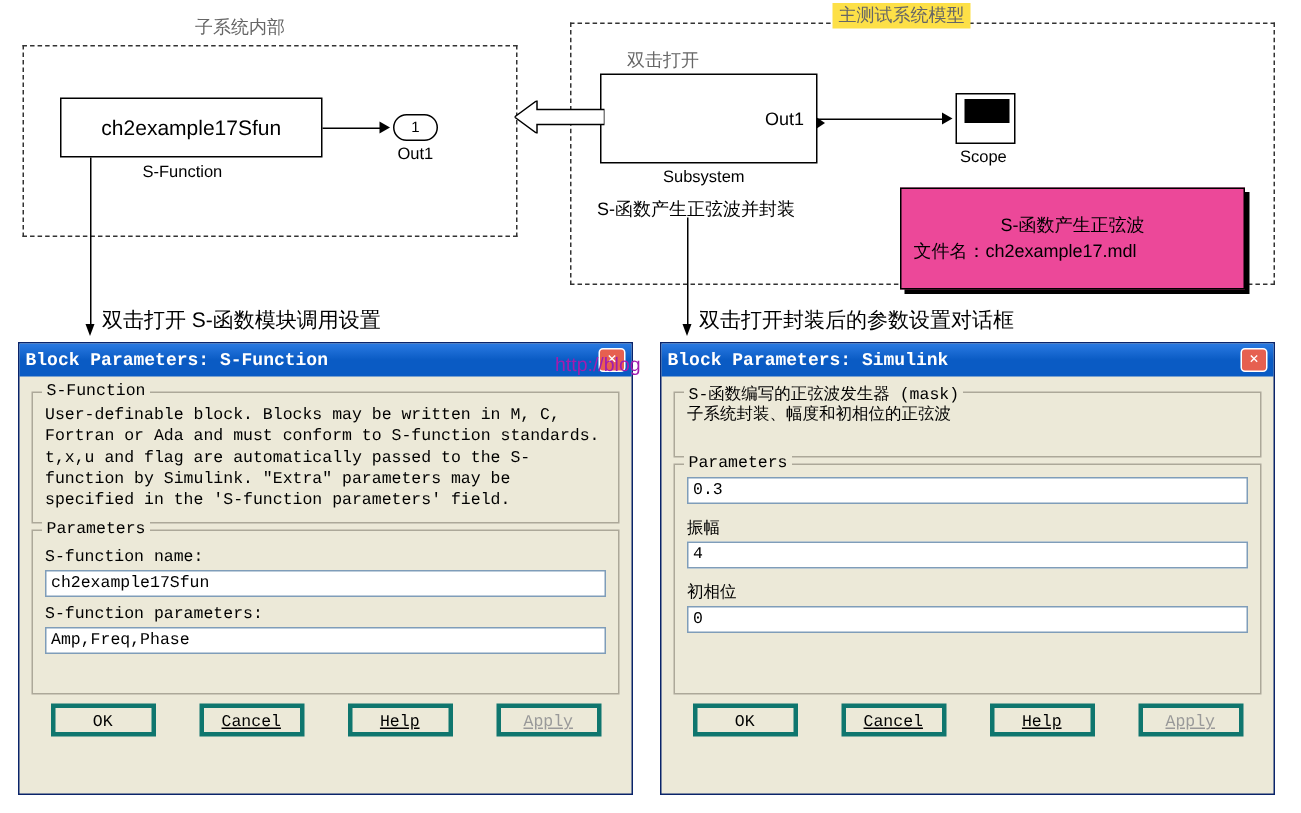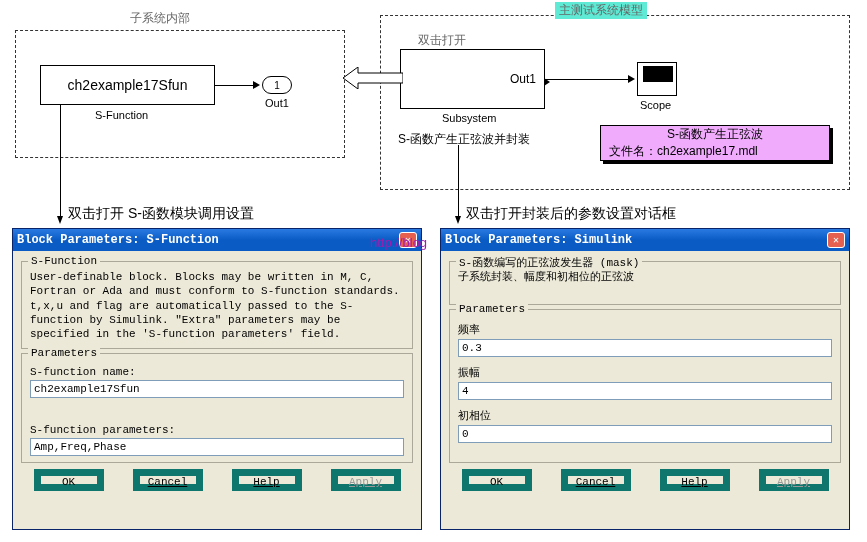--- a/index.html
+++ b/index.html
@@ -10,36 +10,36 @@
 .solid-block{position:absolute;border:1px solid #000;background:#fff;display:flex;align-items:center;justify-content:center;font-size:12px}
 .port{position:absolute;width:30px;height:18px;border:1px solid #000;border-radius:9px;display:flex;align-items:center;justify-content:center;font-size:10px;background:#fff}
 .port-num{font-size:10px}
 .block-label{position:absolute;font-size:11px;text-align:center}
 .arrow-line{position:absolute;height:1px;background:#000}
 .arrow-head{position:absolute;width:0;height:0;border-top:4px solid transparent;border-bottom:4px solid transparent;border-left:7px solid #000}
 .scope-box{position:absolute;width:40px;height:34px;border:1px solid #000;background:#fff}
 .scope-inner{position:absolute;top:3px;left:5px;width:30px;height:16px;background:#000}
 .big-arrow{position:absolute;width:60px;height:22px}
 .big-arrow svg{width:100%;height:100%}
-.info-box{position:absolute;border:1px solid #000;padding:0 8px;font-size:12px;background:#f0abfc;line-height:1.4}
+.info-box{position:absolute;border:1px solid #000;padding:16px 8px;font-size:12px;background:#ec4899;line-height:1.4}
 .shadow-box{box-shadow:3px 3px 0 #000}
 .callout-line{position:absolute;width:1px;background:#000}
 .callout-arrow{position:absolute;width:0;height:0;border-left:3px solid transparent;border-right:3px solid transparent;border-top:8px solid #000}
 .callout-text{position:absolute;font-size:14px}
 .dialog{position:absolute;width:410px;border:1px solid #0a246a;background:#ece9d8;font-family:Liberation Mono, monospace}
 .titlebar{height:22px;background:linear-gradient(to right,#0a246a,#3a6ea5,#0a246a);background:#0a5bc4;background:linear-gradient(to bottom,#2a7ae2 0%,#0a5bc4 50%,#0a5bc4 100%);color:#fff;font-weight:bold;font-size:12px;display:flex;align-items:center;padding:0 4px;justify-content:space-between}
 .titlebar .close-btn{width:18px;height:16px;background:#e66050;border:1px solid #fff;border-radius:3px;color:#fff;display:flex;align-items:center;justify-content:center;font-size:10px;cursor:pointer;font-weight:bold}
 .dlg-body{padding:6px 8px 8px 8px}
 .groupbox{border:1px solid #aca899;margin:4px 0;padding:8px 8px 6px 8px;position:relative;font-size:11px}
 .groupbox .legend{position:absolute;top:-7px;left:6px;background:#ece9d8;padding:0 3px;font-size:11px}
 .desc-text{font-size:11px;line-height:1.3;color:#000}
 .field-label{font-size:11px;margin-top:4px;margin-bottom:2px}
 .text-input{width:100%;height:18px;border:1px solid #7f9db9;background:#fff;font-size:11px;padding:1px 3px;font-family:inherit}
 .btn-row{display:flex;justify-content:space-around;margin-top:6px;gap:4px}
-.win-btn{width:70px;height:22px;border:7px solid #0f766e;background:#ece9d8;font-size:11px;cursor:pointer;display:flex;align-items:flex-start;justify-content:center}
+.win-btn{width:70px;height:22px;border:3px solid #0f766e;background:#ece9d8;font-size:11px;cursor:pointer;display:flex;align-items:flex-end;justify-content:center}
 .win-btn.disabled{color:#999}
 .win-btn .ul{text-decoration:underline}
 .watermark{position:absolute;color:#a21caf;font-size:13px;z-index:5;pointer-events:none}
 </style>
 </head>
 <body>
 
 <div class="top-area">
 
   <div class="dashed-box" style="left:5px;top:25px;width:330px;height:128px"></div>
@@ -52,21 +52,21 @@
 
   <div class="arrow-line" style="left:205px;top:80px;width:40px"></div>
   <div class="arrow-head" style="left:243px;top:76px"></div>
 
   <div class="port" style="left:252px;top:71px">
     <span class="port-num">1</span>
   </div>
   <div class="block-label" style="left:255px;top:92px">Out1</div>
 
   <div class="dashed-box" style="left:370px;top:10px;width:470px;height:175px"></div>
-  <div class="dashed-label" style="left:545px;top:-3px;background:#5eead4;padding:0 4px">主测试系统模型</div>
+  <div class="dashed-label" style="left:545px;top:-3px;background:#fde047;padding:0 4px">主测试系统模型</div>
   <div class="dashed-label" style="left:408px;top:27px">双击打开</div>
 
   <div class="solid-block" style="left:390px;top:44px;width:145px;height:60px;justify-content:flex-end;padding-right:8px">
     <span>Out1</span>
     <span style="position:absolute;right:-6px;top:28px;width:0;height:0;border-top:4px solid transparent;border-bottom:4px solid transparent;border-left:6px solid #000"></span>
   </div>
   <div class="block-label" style="left:432px;top:107px">Subsystem</div>
   <div class="block-label" style="left:388px;top:126px;font-size:12px">S-函数产生正弦波并封装</div>
 
   <div class="big-arrow" style="left:333px;top:62px">
@@ -106,21 +106,21 @@
   </div>
   <div class="dlg-body">
     <div class="groupbox" style="height:88px">
       <div class="legend">S-Function</div>
       <div class="desc-text">User-definable block.  Blocks may be written in M, C, Fortran or Ada and must  conform to S-function standards. t,x,u and flag are automatically passed to the S-function by Simulink.  "Extra" parameters may be specified in the 'S-function parameters' field.</div>
     </div>
     <div class="groupbox" style="height:110px">
       <div class="legend">Parameters</div>
       <div class="field-label">S-function name:</div>
       <input class="text-input" value="ch2example17Sfun" style="">
-      <div class="field-label" style="margin-top:26px">S-function parameters:</div>
+      <div class="field-label" style="margin-top:6px">S-function parameters:</div>
       <input class="text-input" value="Amp,Freq,Phase" style="">
     </div>
     <div class="btn-row">
       <div class="win-btn">
           <span>OK</span>
         </div>
       <div class="win-btn">
           <span class="ul">Cancel</span>
         </div>
       <div class="win-btn">
@@ -138,21 +138,20 @@
     <span>Block Parameters: Simulink</span>
     <div class="close-btn">✕</div>
   </div>
   <div class="dlg-body">
     <div class="groupbox" style="height:44px">
       <div class="legend">S-函数编写的正弦波发生器 (mask)</div>
       <div class="desc-text">子系统封装、幅度和初相位的正弦波</div>
     </div>
     <div class="groupbox" style="height:154px">
       <div class="legend">Parameters</div>
-      <div class="field-label">频率</div>
       <input class="text-input" value="0.3" style="">
       <div class="field-label" style="margin-top:8px">振幅</div>
       <input class="text-input" value="4" style="">
       <div class="field-label" style="margin-top:8px">初相位</div>
       <input class="text-input" value="0" style="">
     </div>
     <div class="btn-row">
       <div class="win-btn">
           <span>OK</span>
         </div>

